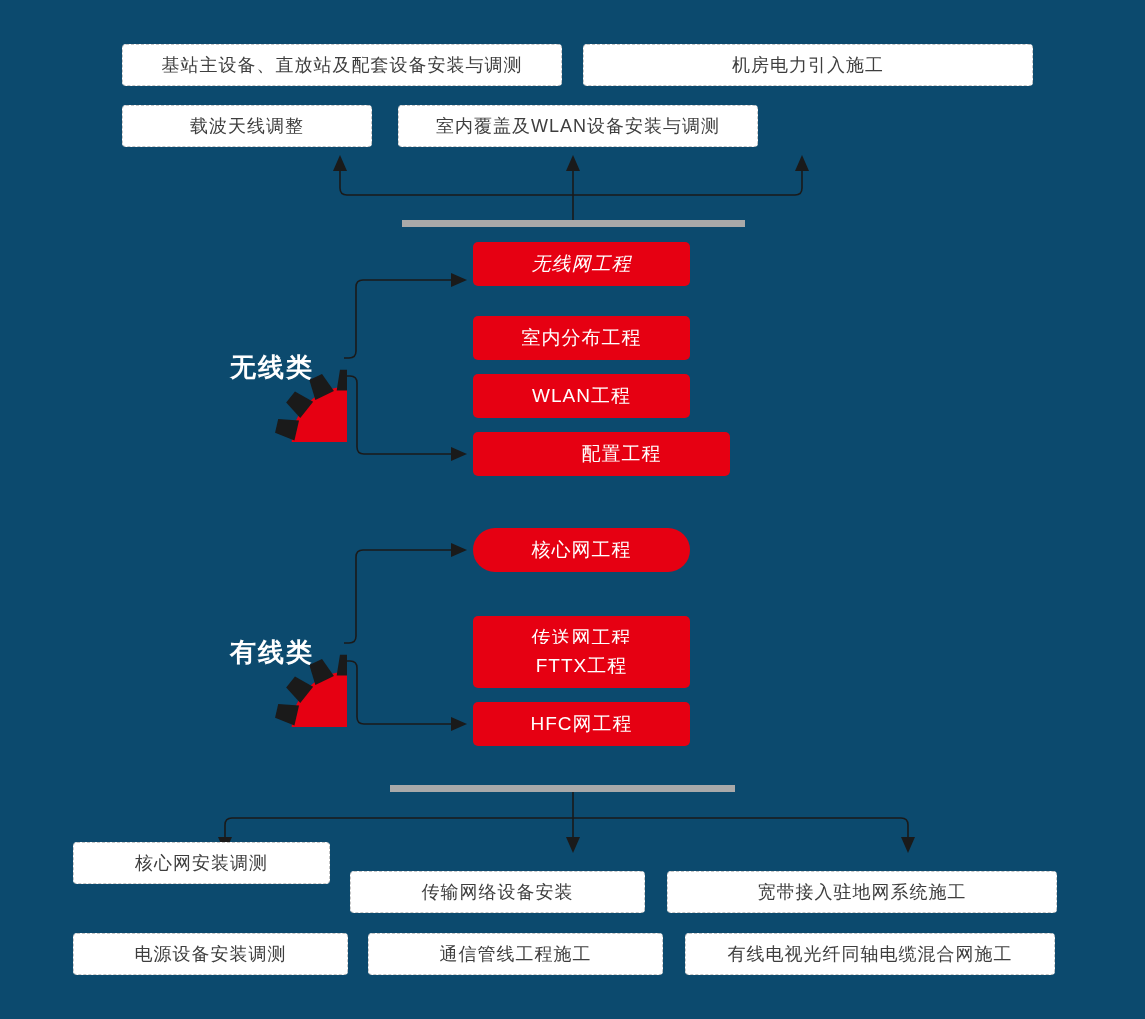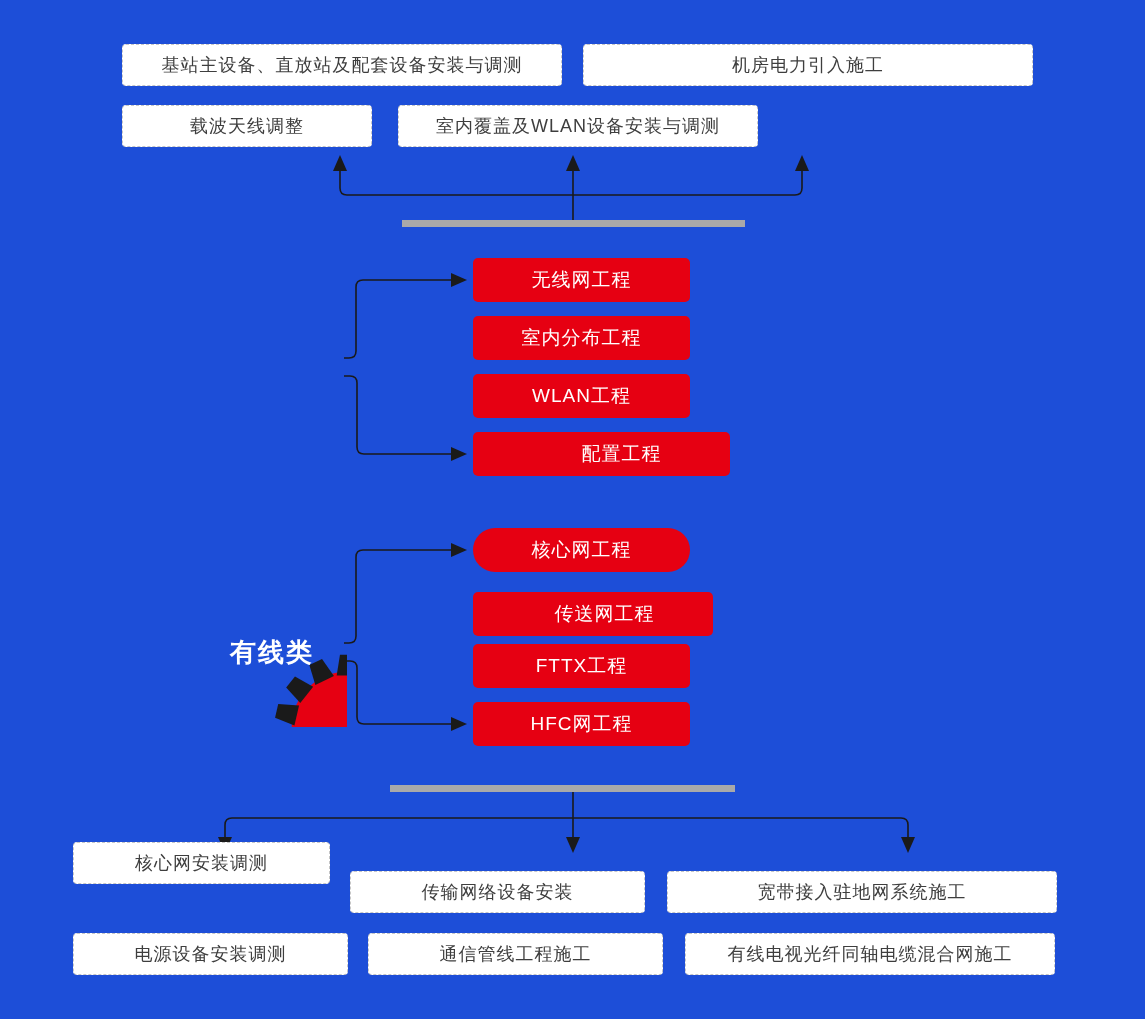--- a/index.html
+++ b/index.html
@@ -1,17 +1,17 @@
 <!DOCTYPE html>
 <html><head>
 <meta charset="utf-8">
 <style>
   html,body{margin:0;padding:0;background:#ffffff;}
   .stage{
-    position:relative;width:1145px;height:1019px;background:#1d4ed8;
+    position:relative;width:1145px;height:1019px;background:#0c4a6e;
     font-family:"Liberation Sans","DejaVu Sans",sans-serif;overflow:hidden;
   }
   .dashed{
     position:absolute;height:42px;box-sizing:border-box;
     border:1px dashed #c6c6c6;border-radius:4px;background:#ffffff;
     display:flex;align-items:center;justify-content:center;
     font-size:18px;color:#3e3e3e;letter-spacing:1px;white-space:nowrap;
   }
   .redbox{
     position:absolute;left:473px;width:217px;height:44px;background:#e60012;
@@ -84,35 +84,41 @@
   </svg>
 
   <div class="dashed" style="left:122px;top:44px;width:440px;">基站主设备、直放站及配套设备安装与调测</div>
   <div class="dashed" style="left:583px;top:44px;width:450px;">机房电力引入施工</div>
   <div class="dashed" style="left:122px;top:105px;width:250px;">载波天线调整</div>
   <div class="dashed" style="left:398px;top:105px;width:360px;">室内覆盖及WLAN设备安装与调测</div>
 
   <div class="bar" style="left:402px;top:220px;width:343px;"></div>
   <div class="bar" style="left:390px;top:785px;width:345px;"></div>
 
+  <div class="gear-wrap" style="left:197px;top:292px;">
+    <svg class="gear-svg" viewBox="-80 -80 160 160">
+        <use href="#gear"></use>
+      </svg>
+    <div class="gear-label">无线类</div>
+  </div>
 
-  <div class="redbox" style="top:258px;">无线网工程</div>
+  <div class="redbox" style="top:242px;font-style:italic;">无线网工程</div>
   <div class="redbox" style="top:316px;">室内分布工程</div>
   <div class="redbox" style="top:374px;">WLAN工程</div>
   <div class="redbox" style="top:432px;padding-left:40px;">配置工程</div>
 
   <div class="gear-wrap" style="left:197px;top:577px;">
     <svg class="gear-svg" viewBox="-80 -80 160 160">
         <use href="#gear"></use>
       </svg>
     <div class="gear-label">有线类</div>
   </div>
 
   <div class="redbox" style="top:528px;border-radius:22px;">核心网工程</div>
-  <div class="redbox" style="top:592px;padding-left:23px;">传送网工程</div>
+  <div class="redbox" style="top:616px;">传送网工程</div>
   <div class="redbox" style="top:644px;">FTTX工程</div>
   <div class="redbox" style="top:702px;">HFC网工程</div>
 
   <div class="dashed" style="left:73px;top:842px;width:257px;">核心网安装调测</div>
   <div class="dashed" style="left:350px;top:871px;width:295px;">传输网络设备安装</div>
   <div class="dashed" style="left:667px;top:871px;width:390px;">宽带接入驻地网系统施工</div>
   <div class="dashed" style="left:73px;top:933px;width:275px;">电源设备安装调测</div>
   <div class="dashed" style="left:368px;top:933px;width:295px;">通信管线工程施工</div>
   <div class="dashed" style="left:685px;top:933px;width:370px;">有线电视光纤同轴电缆混合网施工</div>
 

